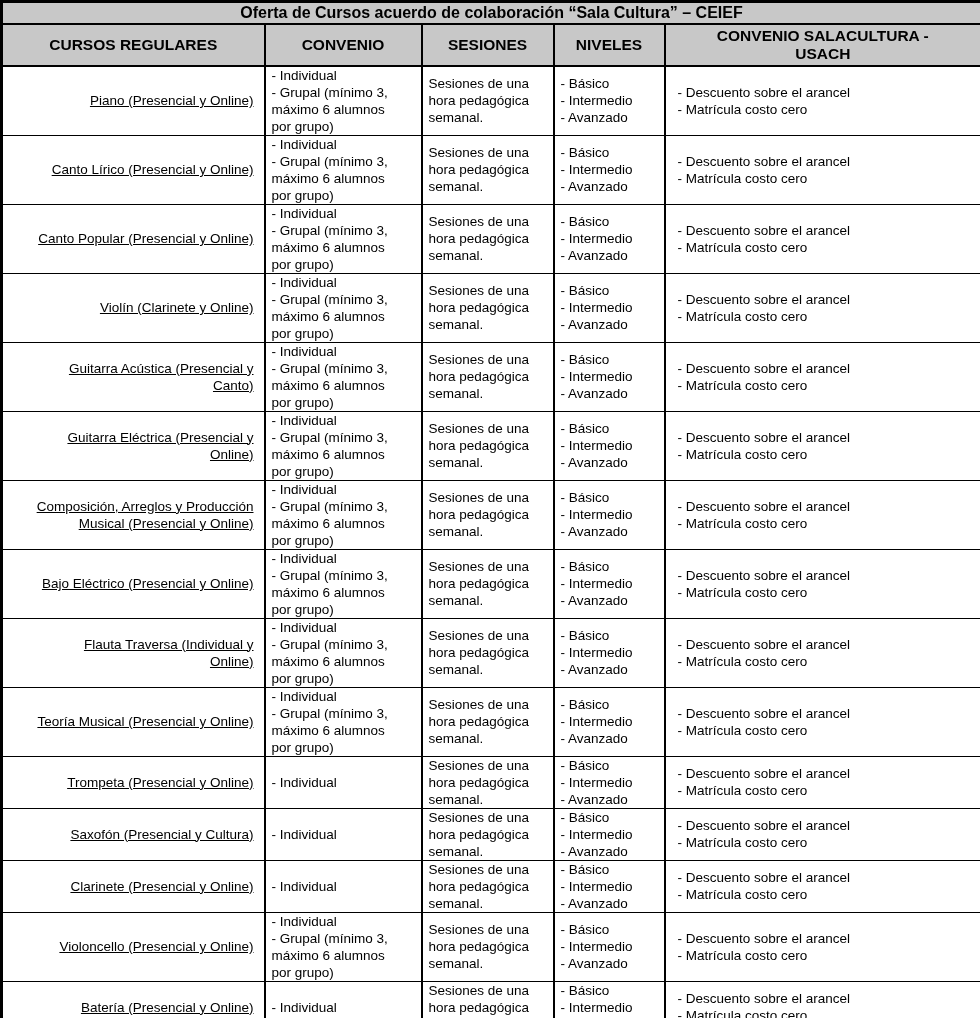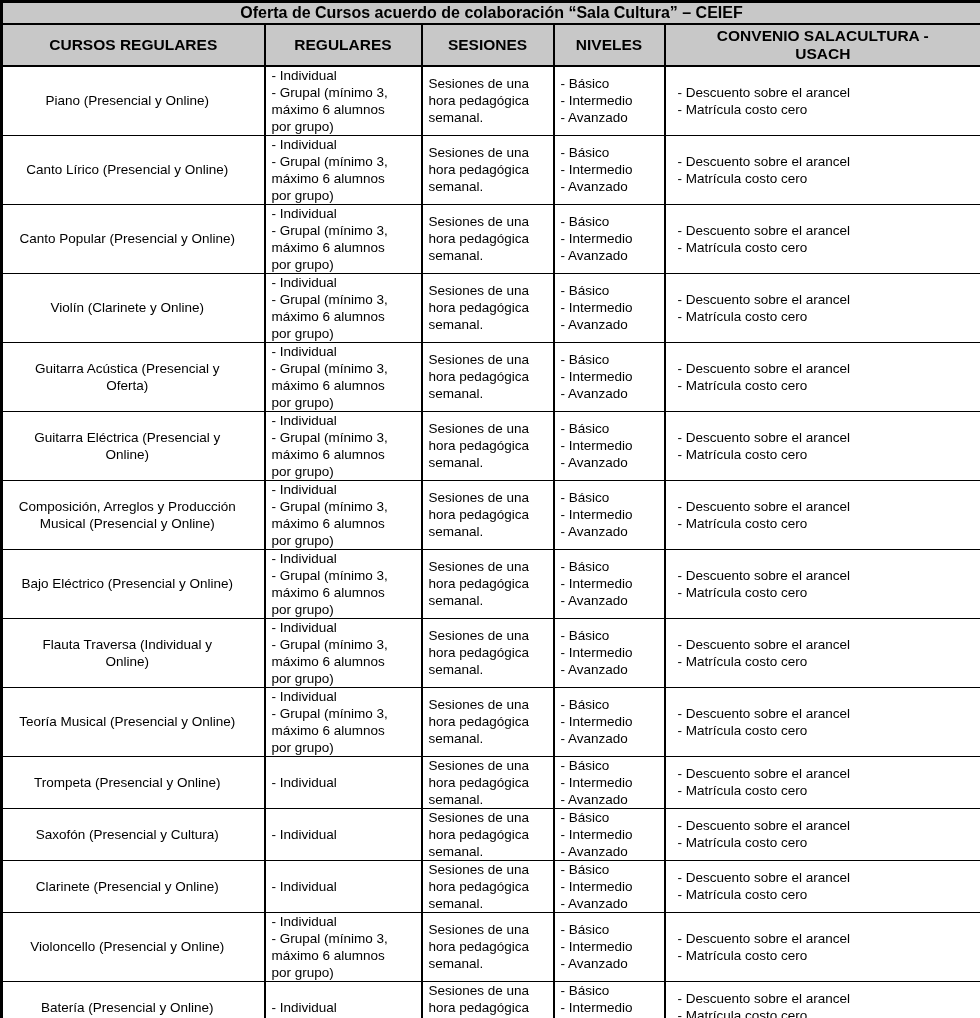--- a/index.html
+++ b/index.html
@@ -55,21 +55,21 @@
     border-right-width: 2px;
     font-size: 13.5px;
     line-height: 17px;
     vertical-align: middle;
     white-space: pre-line;
     padding: 0 4px;
     overflow: hidden;
   }
   tr.r-tall  { height: 68px; }
   tr.r-short { height: 52px; }
-  td.c-curso     { padding-left: 8px;  padding-right: 20px; text-align: center; }
+  td.c-curso     { padding-left: 8px;  padding-right: 10px; text-align: right; text-decoration: underline; }
   td.c-modalidad { padding-left: 6px;  padding-right: 2px;  text-align: left; margin-top: 44px; }
   td.c-sesiones  { padding-left: 6px;  padding-right: 2px;  text-align: left; }
   td.c-niveles   { padding-left: 6px;  padding-right: 8px;  text-align: left; }
   td.c-convenio  { padding-left: 12px; padding-right: 4px;  text-align: left; }
 </style>
 </head>
 <body>
 
 <table class="doc-table">
   <colgroup>
@@ -78,21 +78,21 @@
     <col style="width:132px">
     <col style="width:111px">
     <col style="width:317px">
   </colgroup>
   <thead>
     <tr>
       <td class="title-cell" colspan="5">Oferta de Cursos acuerdo de colaboración “Sala Cultura” – CEIEF</td>
     </tr>
     <tr id="header-row">
         <th class="col-header">CURSOS REGULARES</th>
-        <th class="col-header">REGULARES</th>
+        <th class="col-header">CONVENIO</th>
         <th class="col-header">SESIONES</th>
         <th class="col-header">NIVELES</th>
         <th class="col-header">CONVENIO SALACULTURA -
 USACH</th>
       </tr>
   </thead>
   <tbody id="table-body">
       <tr class="r-tall">
         <td class="c-curso">Piano (Presencial y Online)</td>
         <td class="c-modalidad">- Individual
@@ -148,21 +148,21 @@
 hora pedagógica
 semanal.</td>
         <td class="c-niveles">- Básico
 - Intermedio
 - Avanzado</td>
         <td class="c-convenio">- Descuento sobre el arancel
 - Matrícula costo cero</td>
       </tr>
       <tr class="r-tall">
         <td class="c-curso">Guitarra Acústica (Presencial y
-Oferta)</td>
+Canto)</td>
         <td class="c-modalidad">- Individual
 - Grupal (mínimo 3,
 máximo 6 alumnos
 por grupo)</td>
         <td class="c-sesiones">Sesiones de una
 hora pedagógica
 semanal.</td>
         <td class="c-niveles">- Básico
 - Intermedio
 - Avanzado</td>

